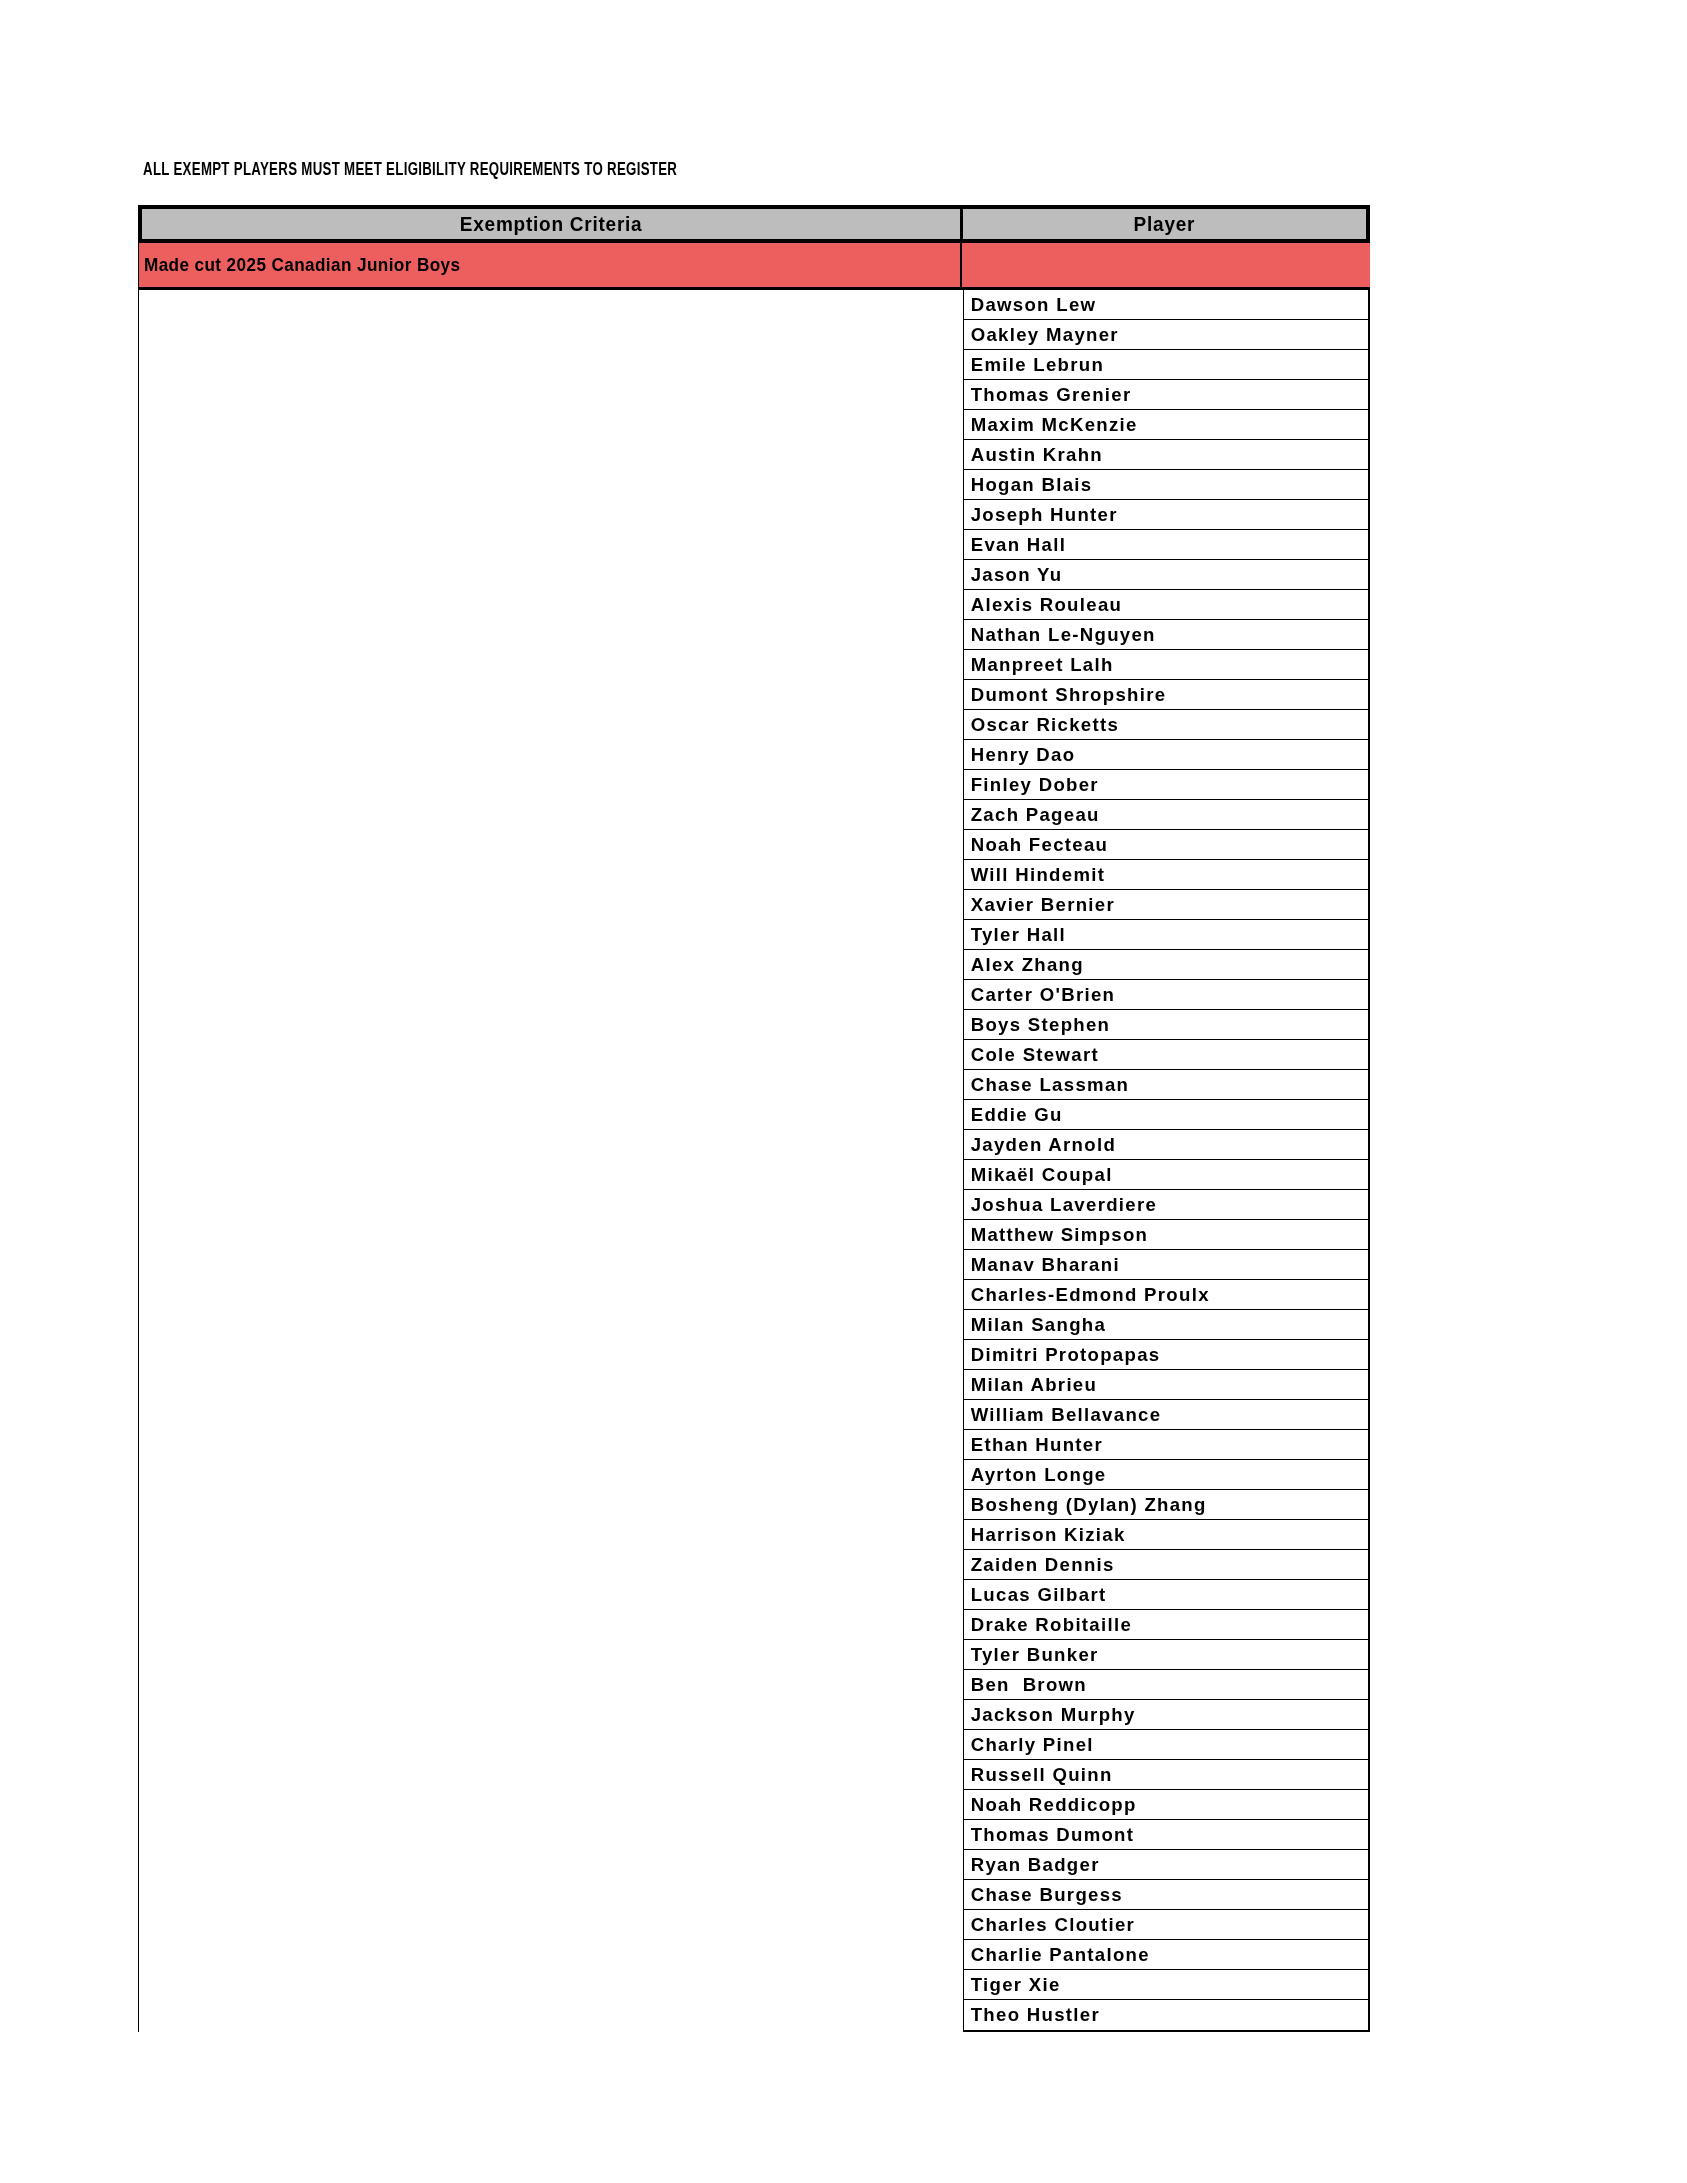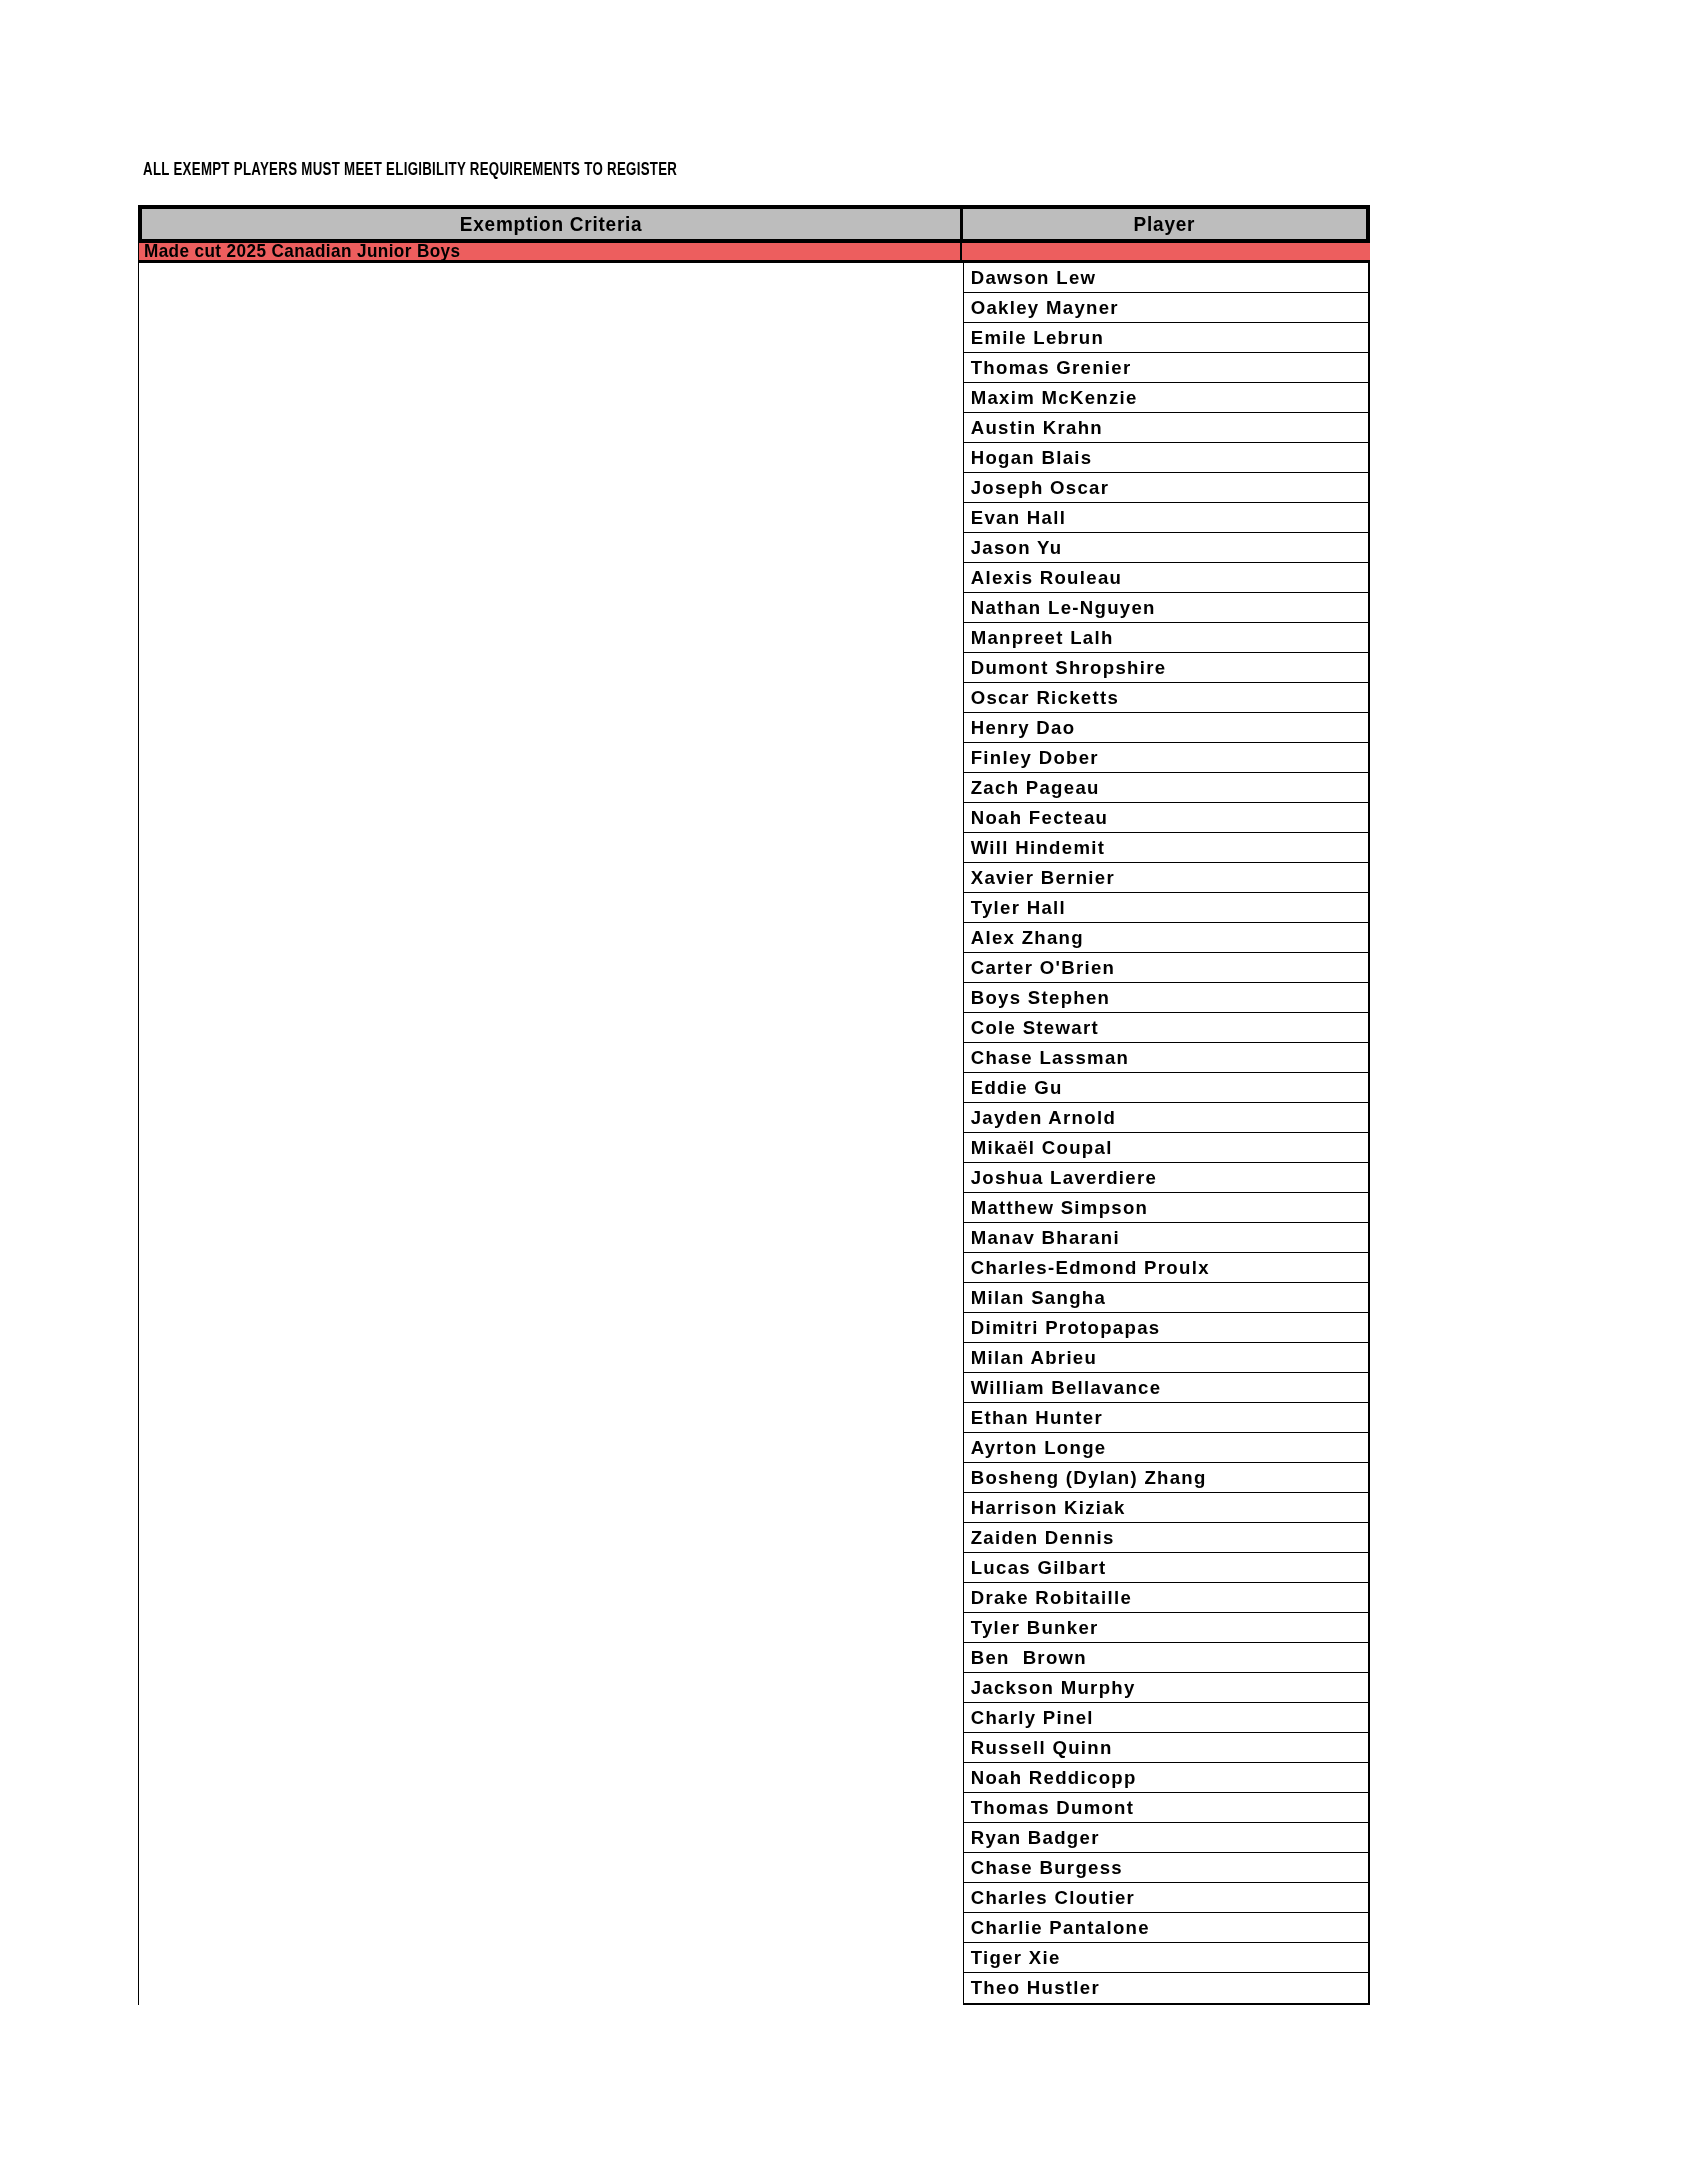--- a/index.html
+++ b/index.html
@@ -49,21 +49,21 @@
   .header-cell.left {
     width: 821px;
     border-right: 3.4px solid var(--border-col, #000);
   }
   .header-cell.right { flex: 1; }
   .header-cell .cond { display: inline-block; transform: scaleX(0.95); transform-origin: center; white-space: nowrap; }
 
   
   .criteria-row {
     display: flex;
-    height: 20px;
+    height: 47px;
     background: var(--criteria-bg, #ED5E5E);
     border-left: 1.7px solid var(--border-col, #000);
     border-bottom: 3.4px solid var(--border-col, #000);
     gap: 12px;
   }
   .criteria-cell-left {
     width: 823px;
     border-right: 2.5px solid var(--border-col, #000);
     display: flex;
     align-items: center;
@@ -144,21 +144,21 @@
         <div class="player-row">
           <span class="player-name">Maxim McKenzie</span>
         </div>
         <div class="player-row">
           <span class="player-name">Austin Krahn</span>
         </div>
         <div class="player-row">
           <span class="player-name">Hogan Blais</span>
         </div>
         <div class="player-row">
-          <span class="player-name">Joseph Oscar</span>
+          <span class="player-name">Joseph Hunter</span>
         </div>
         <div class="player-row">
           <span class="player-name">Evan Hall</span>
         </div>
         <div class="player-row">
           <span class="player-name">Jason Yu</span>
         </div>
         <div class="player-row">
           <span class="player-name">Alexis Rouleau</span>
         </div>

